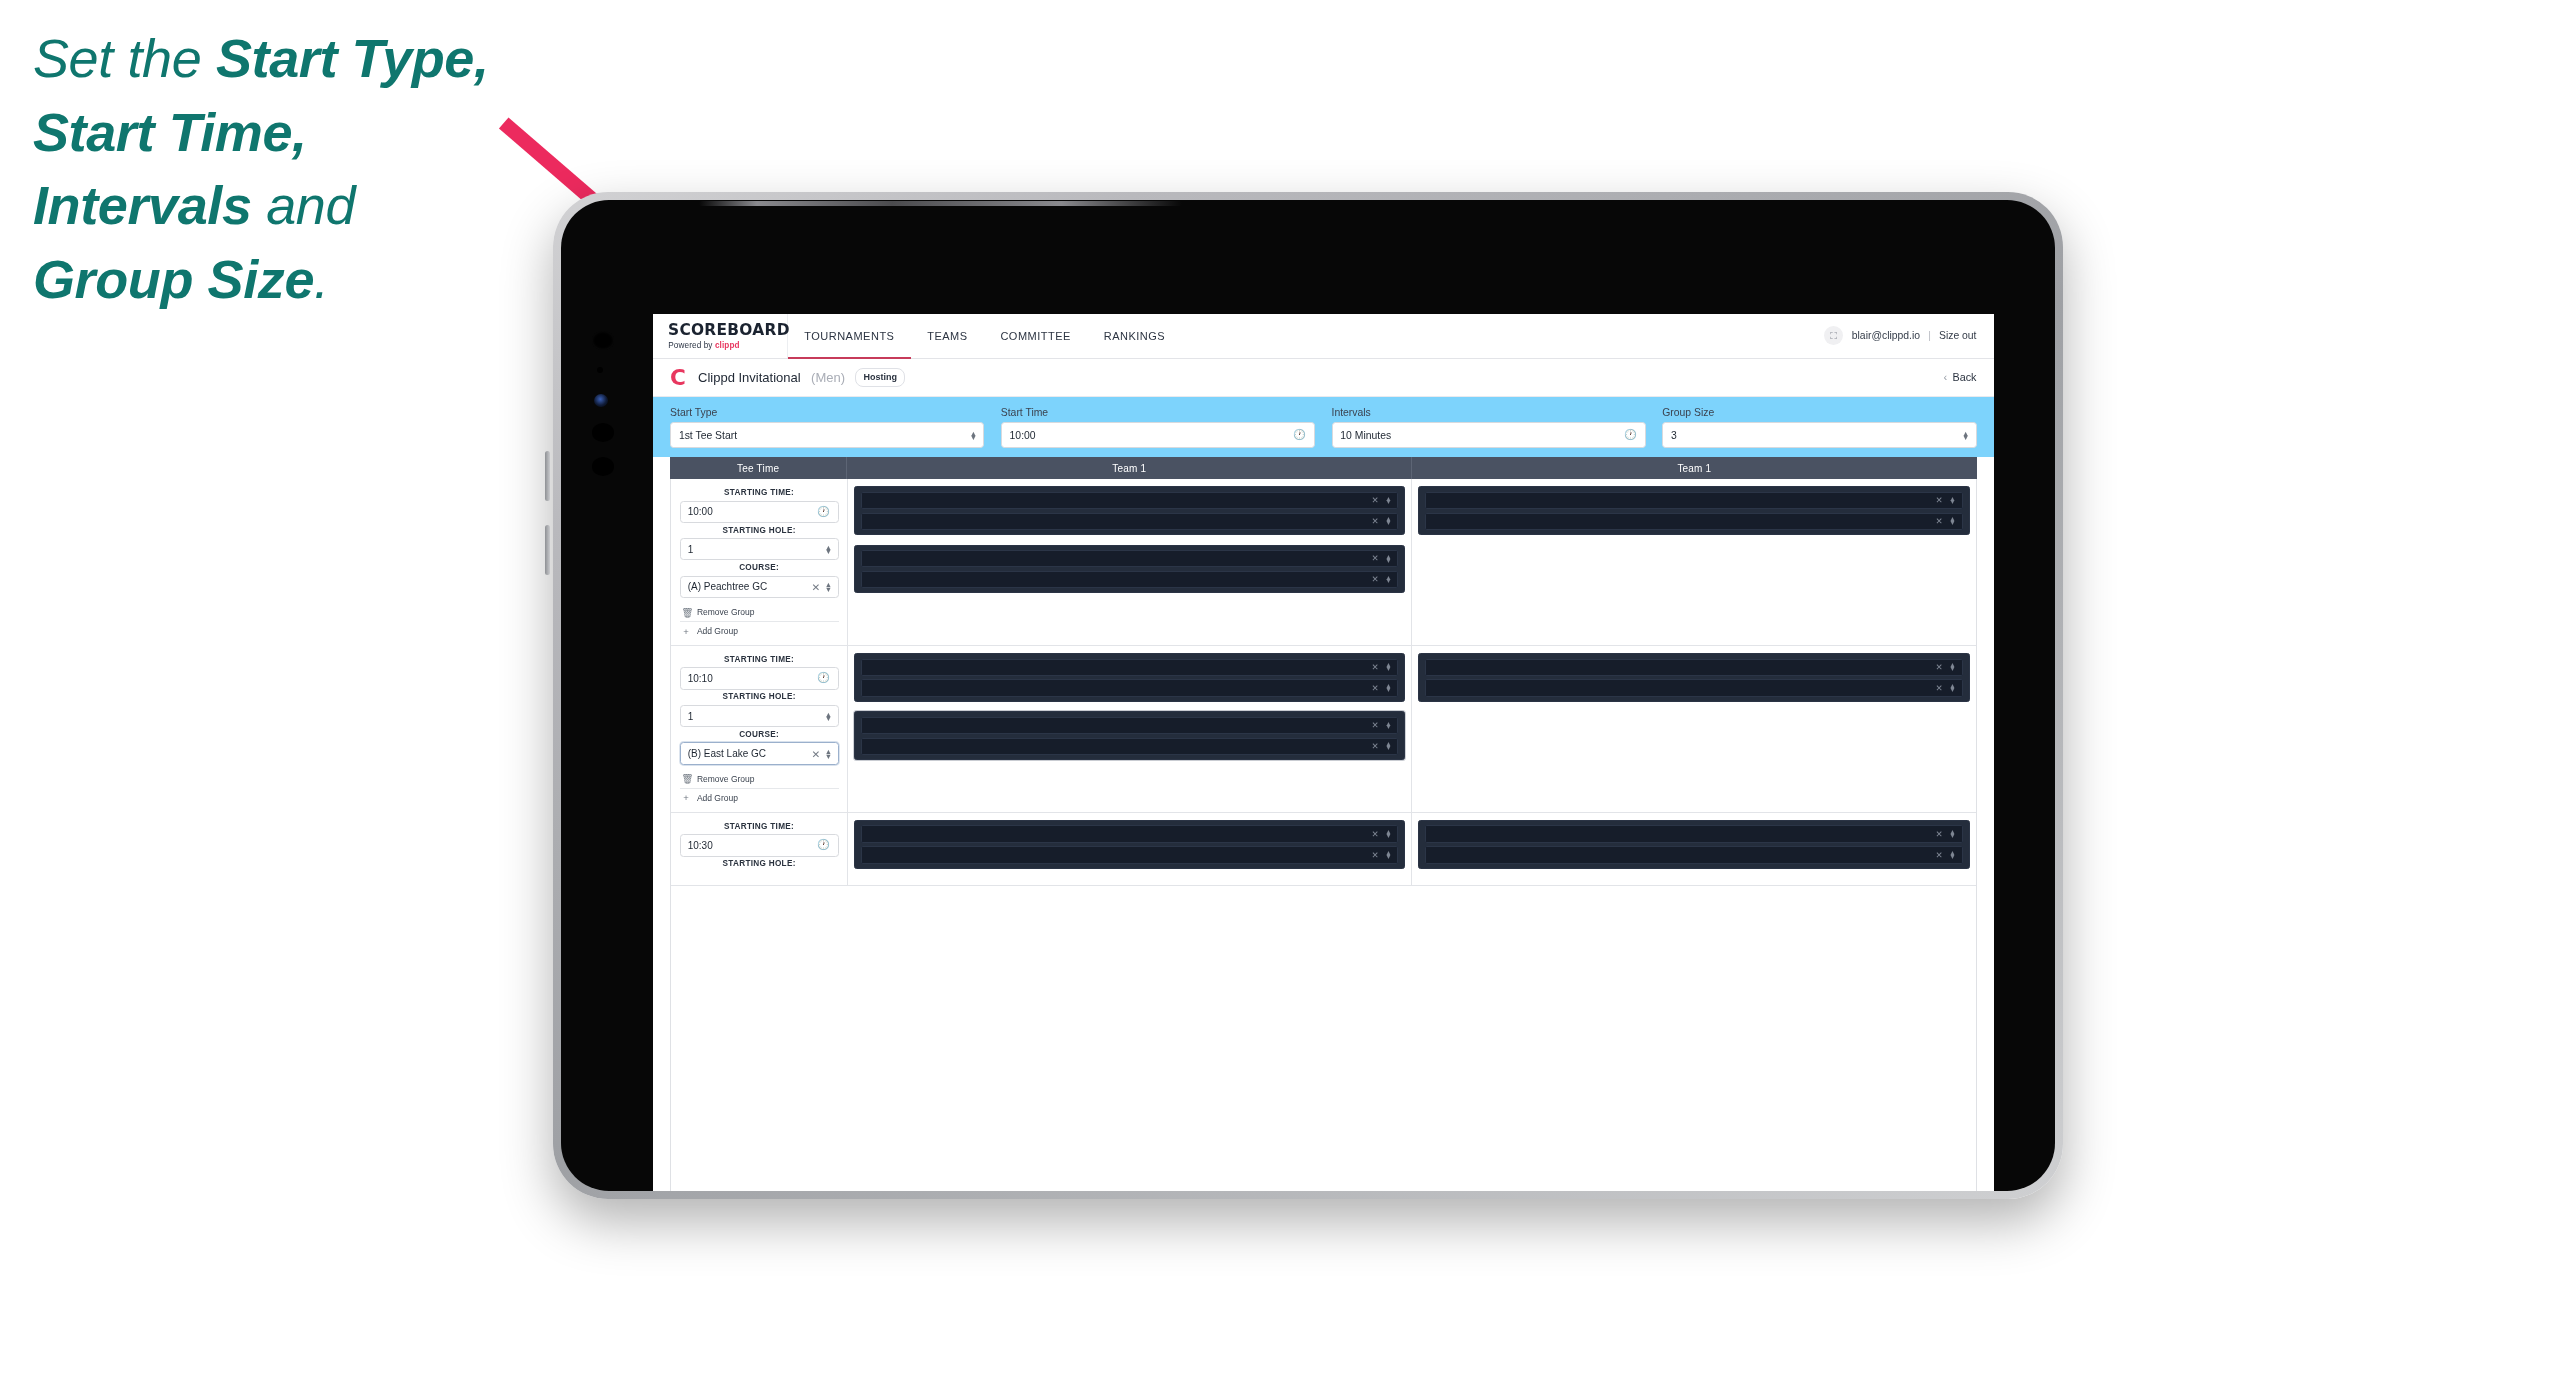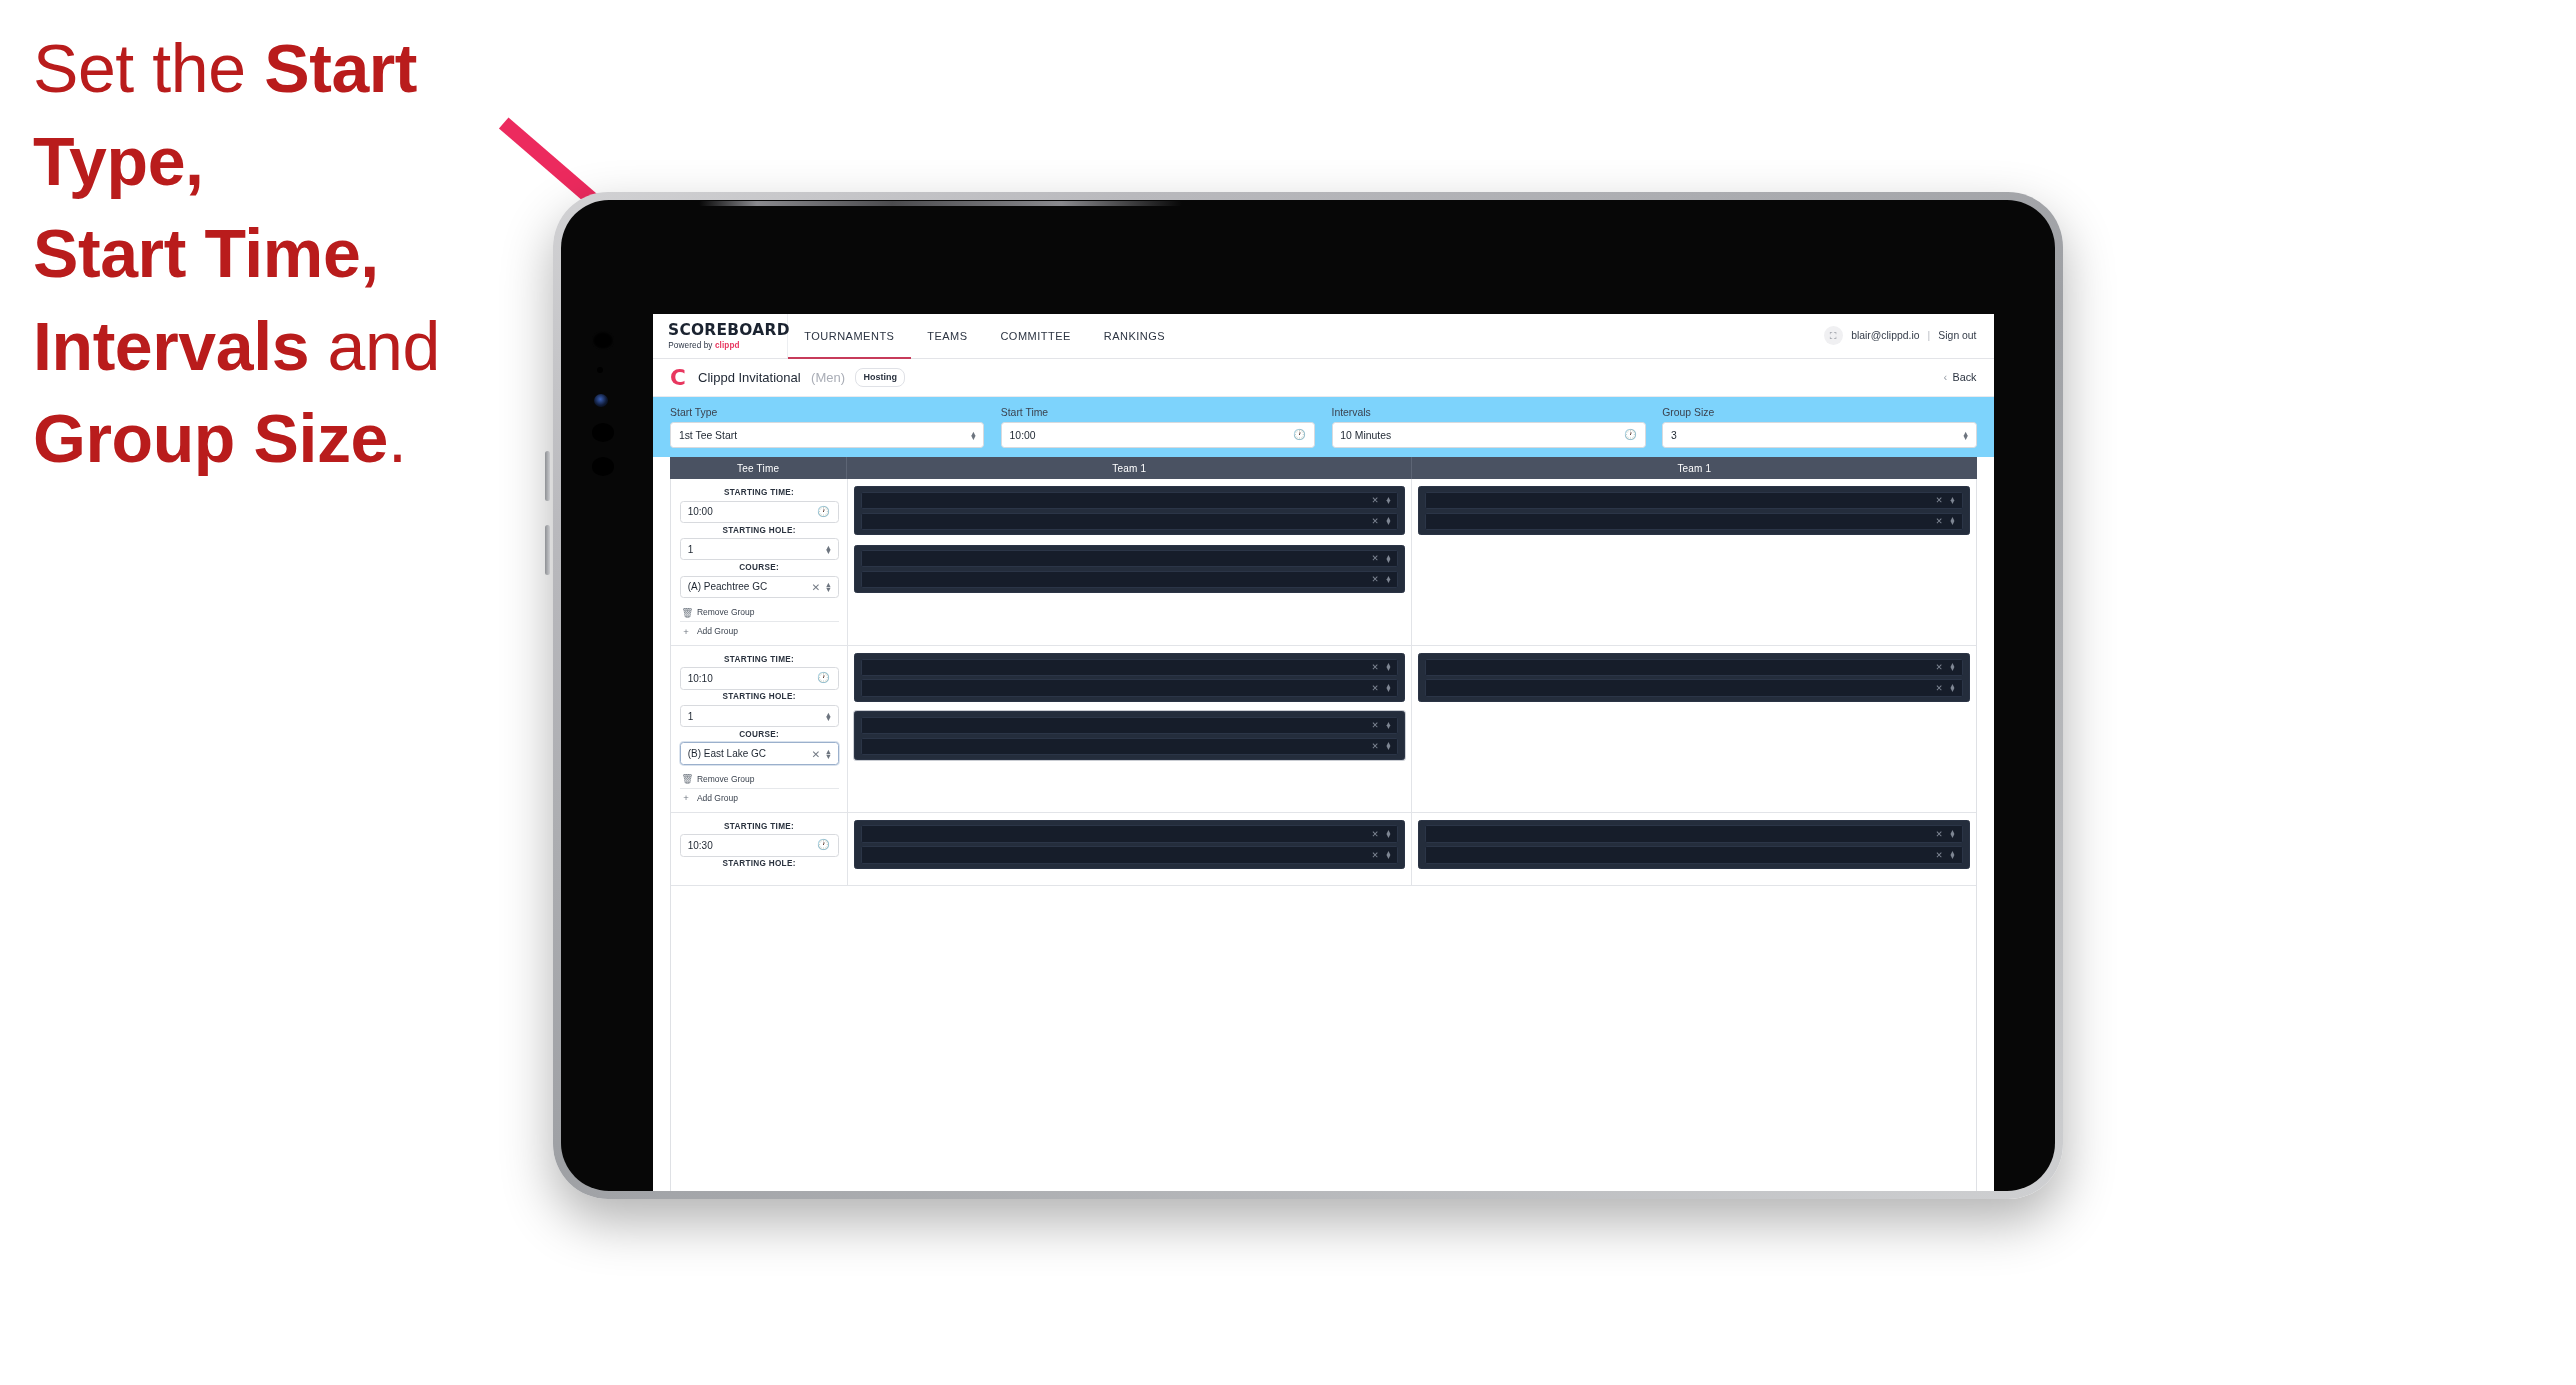--- a/index.html
+++ b/index.html
@@ -7,22 +7,22 @@
     width: 2576px; height: 1386px;
     background: #ffffff;
     font-family: "Liberation Sans", sans-serif;
     overflow: hidden;
   }
   #stage { position: relative; width: 2576px; height: 1386px; background:#fff; }
 
   
   .headline {
     position: absolute; left: 33px; top: 22.4px; width: 552px;
-    font-size: 68px; line-height: 1.36; color: #b91c1c;
-    font-weight: 400; letter-spacing: -0.4px;
+    font-size: 54px; line-height: 1.36; color: #0f766e;
+    font-weight: 400; letter-spacing: -0.4px; font-style: italic;
   }
   .headline b { font-weight: 700; }
 
   
   .arrow { position: absolute; left: 483px; top: 104px; width: 431px; height: 362px; }
 
   
   .tablet {
     position: absolute; left: 553px; top: 192px;
     width: 1510px; height: 1007px;
@@ -258,21 +258,21 @@
             <div class="navtab active">TOURNAMENTS</div>
             <div class="navtab">TEAMS</div>
             <div class="navtab">COMMITTEE</div>
             <div class="navtab">RANKINGS</div>
           </div>
           <div class="nav-right">
             <div class="avatar">⛶</div>
             <div class="nav-right-text">
               <span>blair@clippd.io</span>
               <span class="sep">|</span>
-              <span class="signout">Sign out</span>
+              <span class="signout">Size out</span>
             </div>
           </div>
         </div>
 
         <div class="subhead">
           <span class="clippd-c">C</span>
           <span class="tour-title">Clippd Invitational</span>
           <span class="tour-gender">(Men)</span>
           <span class="hosting-badge">Hosting</span>
           <span class="back-link">

